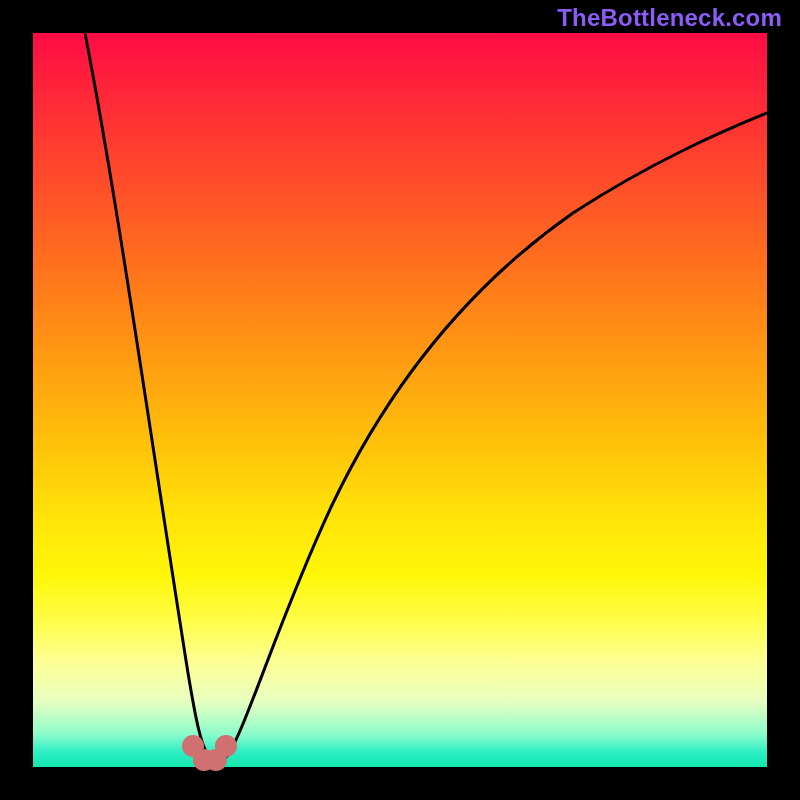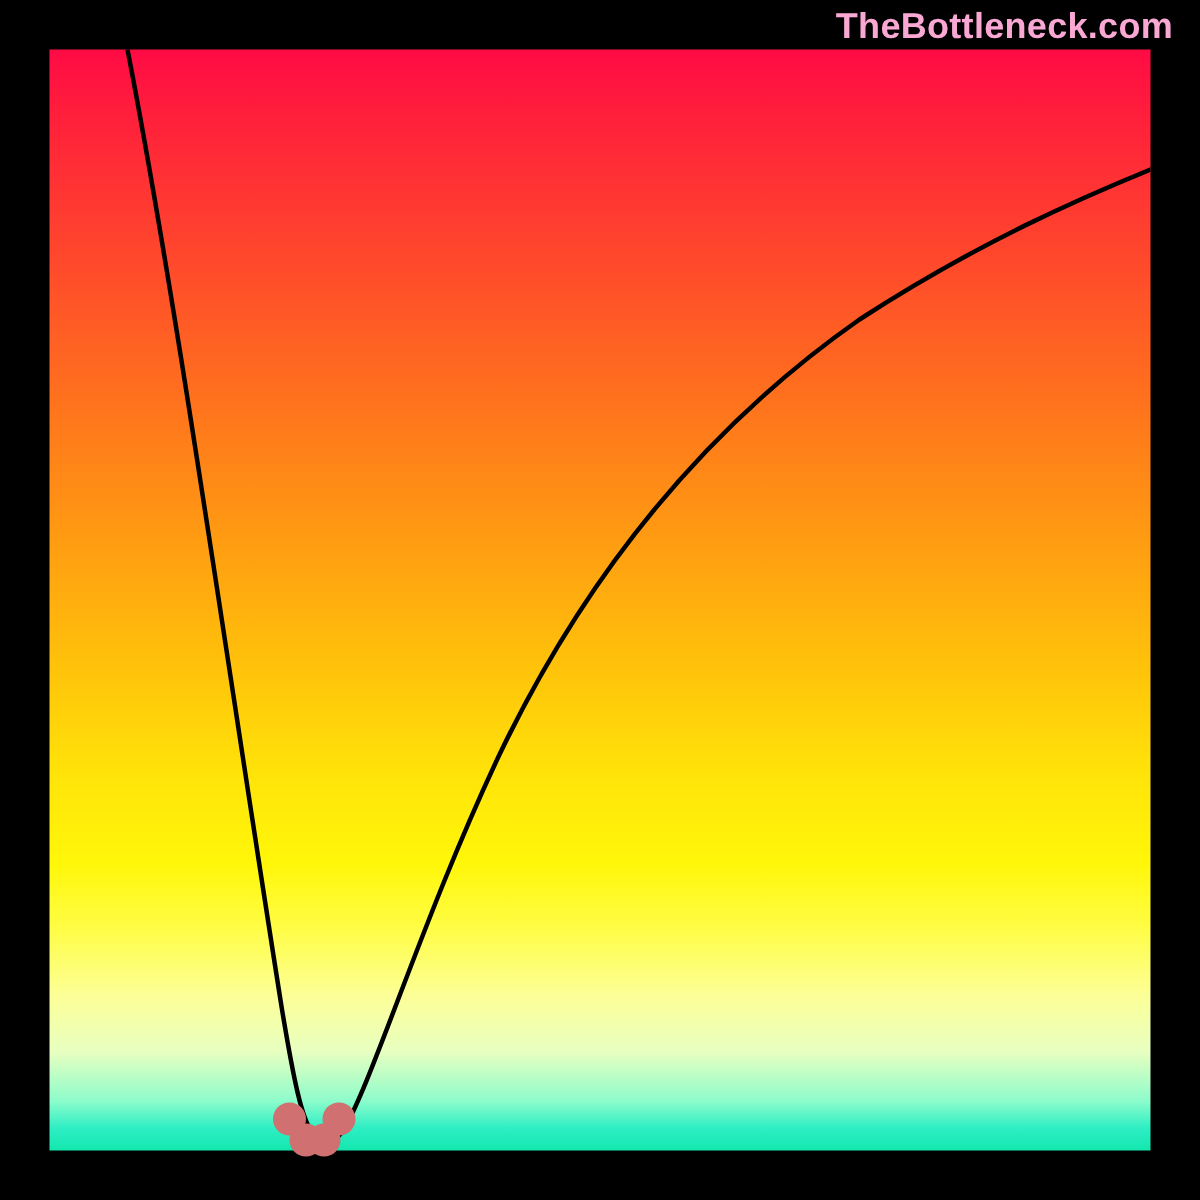--- a/index.html
+++ b/index.html
@@ -1,20 +1,20 @@
 <!DOCTYPE html>
 <html><head>
 <meta charset="utf-8">
 <style>
   html,body{margin:0;padding:0;width:800px;height:800px;overflow:hidden;background:#000;}
   .frame{position:absolute;top:0;left:0;width:800px;height:800px;background:#000;}
   .watermark{
     position:absolute;top:4px;right:18px;
     font-family:Arial,Helvetica,sans-serif;
-    font-size:24px;color:#f9a8d4;font-weight:600;
+    font-size:24px;color:#8b5cf6;font-weight:600;
     letter-spacing:0.2px;user-select:none;
   }
   .plot{
     position:absolute;
     left:33px;top:33px;width:734px;height:734px;
     background:linear-gradient(to bottom,
       #ff0b45 0%,
       #ff1f3b 6%,
       #ff452d 18%,
       #ff6f1e 31%,

